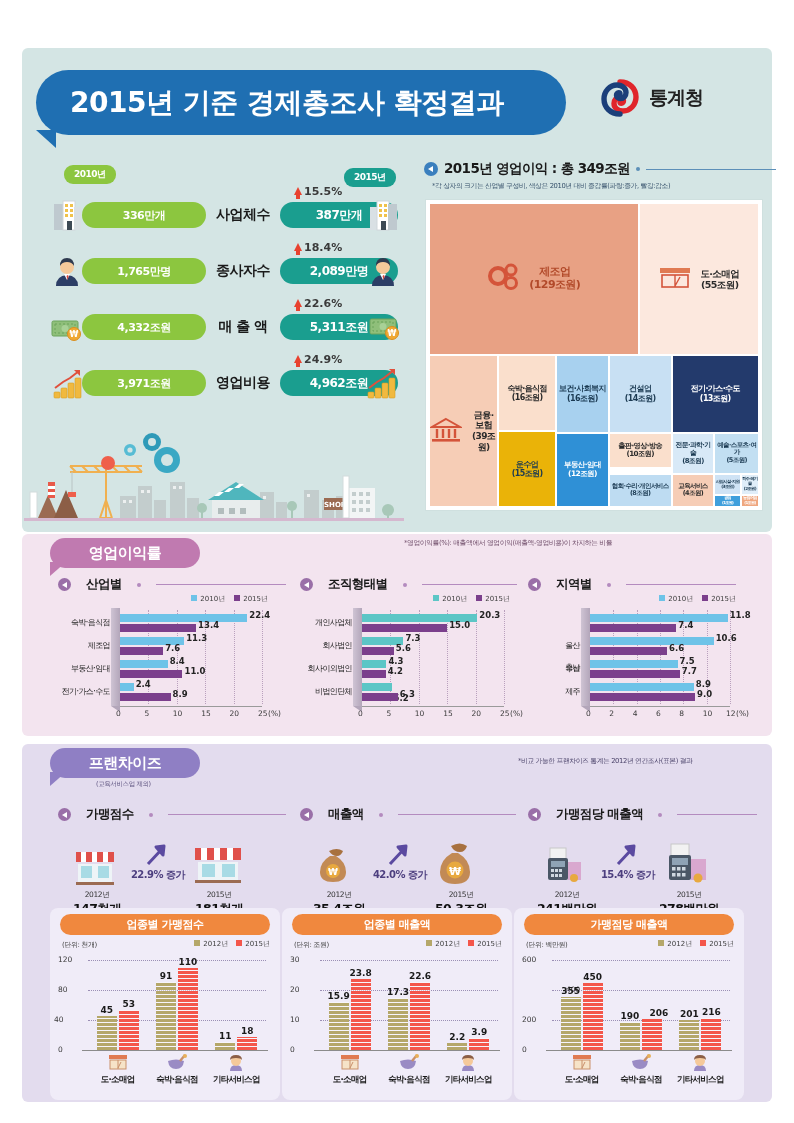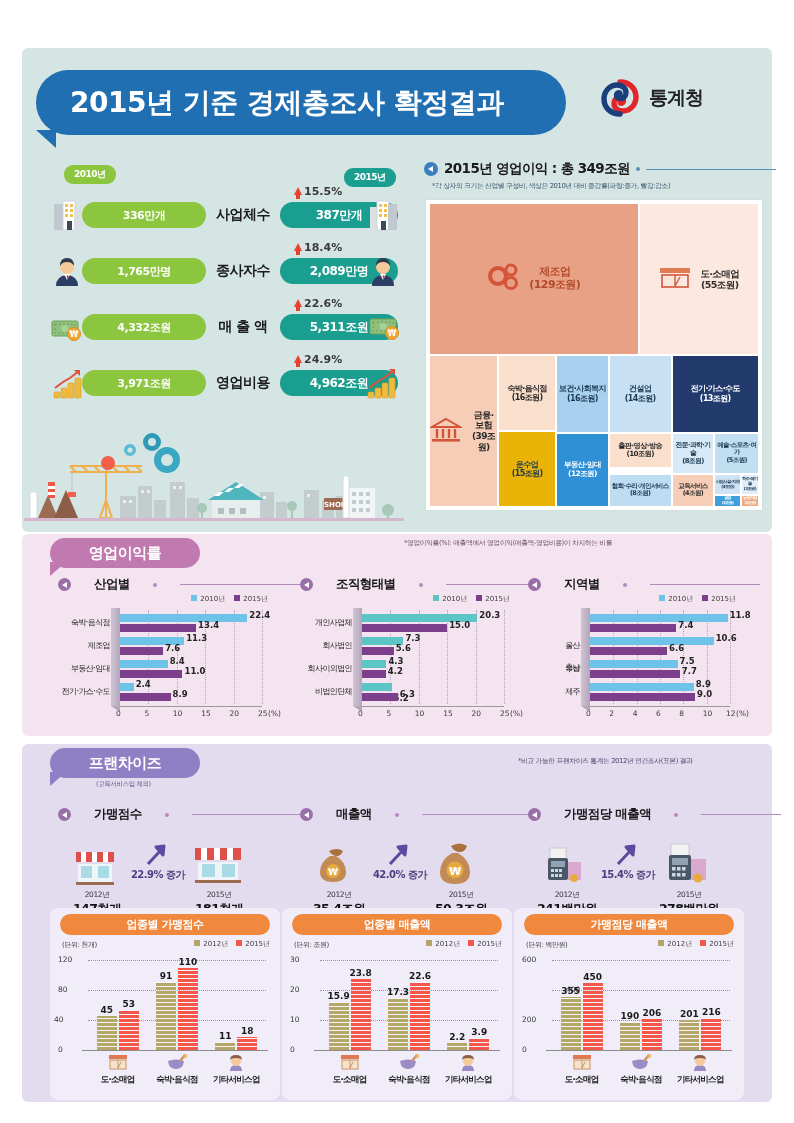--- a/index.html
+++ b/index.html
@@ -170,21 +170,21 @@
   .pill-mid { left: 50px; top: 538px; width: 150px; background: #c07ab0; }
   .pill-mid-tail {
     position: absolute; left: 50px; top: 562px; width: 16px; height: 14px;
     background: #c07ab0; clip-path: polygon(0 0, 100% 0, 0 100%);
   }
   .mid-note {
     position: absolute; left: 404px; top: 538px;
     font-size: 6.8px; color: #6d4a67; letter-spacing: -0.4px; white-space: nowrap;
   }
 
-  .sub-head { position: absolute; display: flex; align-items: center; gap: 23px; }
+  .sub-head { position: absolute; display: flex; align-items: center; gap: 15px; }
   .sub-head .ca {
     width: 13px; height: 13px; border-radius: 50%;
     background: #9a6fa8; position: relative; flex: none;
   }
   .sub-head .ca::after {
     content: ""; position: absolute; left: 4px; top: 3.5px;
     width: 0; height: 0;
     border-top: 3px solid transparent; border-bottom: 3px solid transparent;
     border-right: 5px solid #fff;
   }
@@ -1065,21 +1065,21 @@
       <div style="position:absolute;left:56.66666666666667px;top:146px;width:22px;height:18px;text-align:center;"><svg width="20" height="16" viewBox="0 0 20 16">
           <path d="M1 1 h18 v4 h-18z" fill="#e07a52"></path>
           <rect x="2" y="6" width="16" height="9" fill="#f6e3c8" stroke="#c9906a"></rect>
           <path d="M10 6 v9" stroke="#c9906a"></path>
           <path d="M13 8 l-3 6" stroke="#c9906a"></path>
         </svg></div>
       <div class="vcat" style="left:27.66666666666667px;top:166px;width:80px;">도·소매업</div>
       <div class="vbar" style="left:106.00000000000001px;top:113.5px;width:20px;height:28.5px;bottom:auto;background:repeating-linear-gradient(0deg,#b5a76a 0 3px, rgba(255,255,255,.45) 3px 4px);"></div>
       <div class="vval" style="left:103.00000000000001px;top:102.5px;width:26px;text-align:center;">190</div>
       <div class="vbar" style="left:128px;top:111.1px;width:20px;height:30.9px;bottom:auto;background:repeating-linear-gradient(0deg,#f4564b 0 3px, rgba(255,255,255,.45) 3px 4px);"></div>
-      <div class="vval" style="left:125px;top:100.1px;width:26px;text-align:center;">206</div>
+      <div class="vval" style="left:132px;top:100.1px;width:26px;text-align:center;">206</div>
       <div style="position:absolute;left:116.00000000000001px;top:146px;width:22px;height:18px;text-align:center;"><svg width="22" height="18" viewBox="0 0 22 18">
           <path d="M2 7 q8 -3 16 0 q-1 8 -8 8 q-7 0 -8 -8z" fill="#9a8bc4"></path>
           <path d="M14 7 l5 -6" stroke="#c9906a" stroke-width="2.4" fill="none"></path>
           <circle cx="19" cy="2" r="2" fill="#e8b05a"></circle>
         </svg></div>
       <div class="vcat" style="left:87.00000000000001px;top:166px;width:80px;">숙박·음식점</div>
       <div class="vbar" style="left:165.33333333333334px;top:111.85px;width:20px;height:30.150000000000002px;bottom:auto;background:repeating-linear-gradient(0deg,#b5a76a 0 3px, rgba(255,255,255,.45) 3px 4px);"></div>
       <div class="vval" style="left:162.33333333333334px;top:100.85px;width:26px;text-align:center;">201</div>
       <div class="vbar" style="left:187.33333333333334px;top:109.6px;width:20px;height:32.4px;bottom:auto;background:repeating-linear-gradient(0deg,#f4564b 0 3px, rgba(255,255,255,.45) 3px 4px);"></div>
       <div class="vval" style="left:184.33333333333334px;top:98.6px;width:26px;text-align:center;">216</div>

